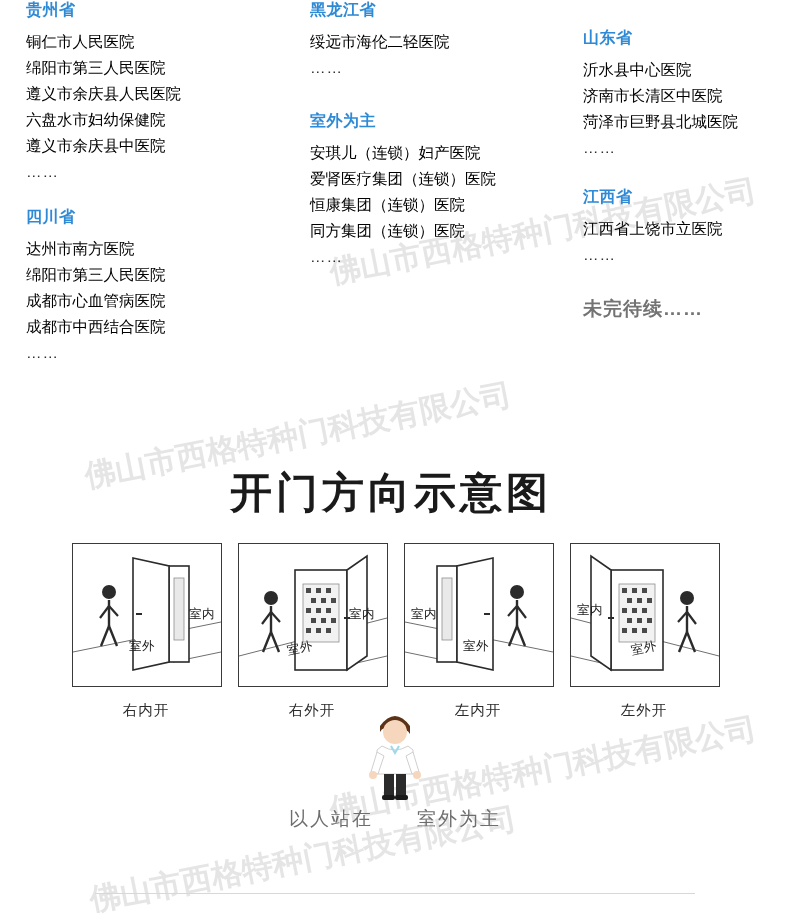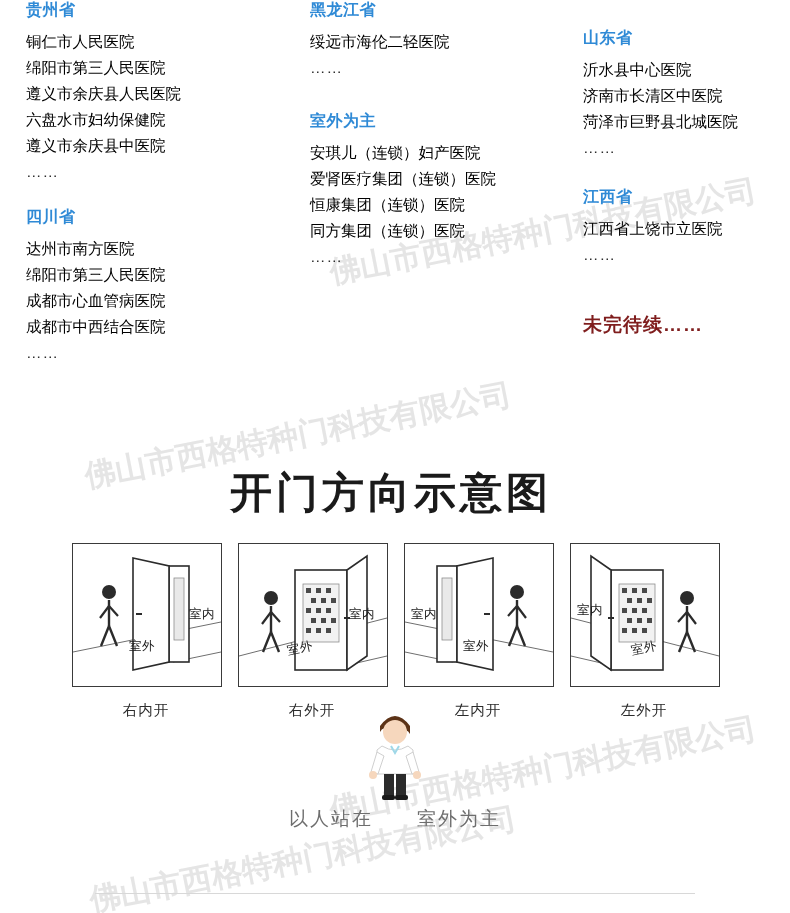--- a/index.html
+++ b/index.html
@@ -68,23 +68,23 @@
   }
   .ellipsis {
     font-size: 15.5px;
     line-height: 26px;
     color: #2b2b2b;
     letter-spacing: 1px;
   }
   .to-be-continued {
     font-size: 19px;
     font-weight: bold;
-    color: #7f1d1d;
+    color: #737373;
     letter-spacing: 1px;
-    margin-top: 44px;
+    margin-top: 28px;
     white-space: nowrap;
   }
 
   
   .direction-section {
     position: absolute;
     left: 0;
     top: 455px;
     width: 790px;
     z-index: 10;

